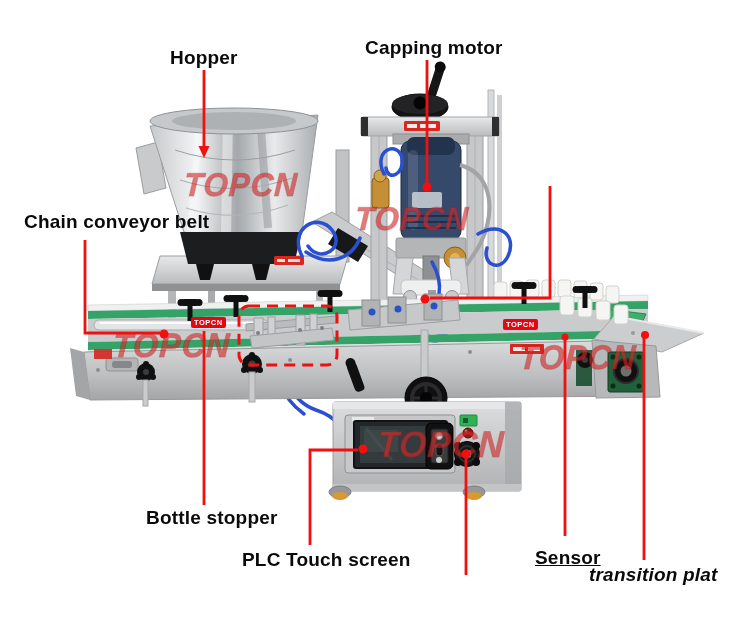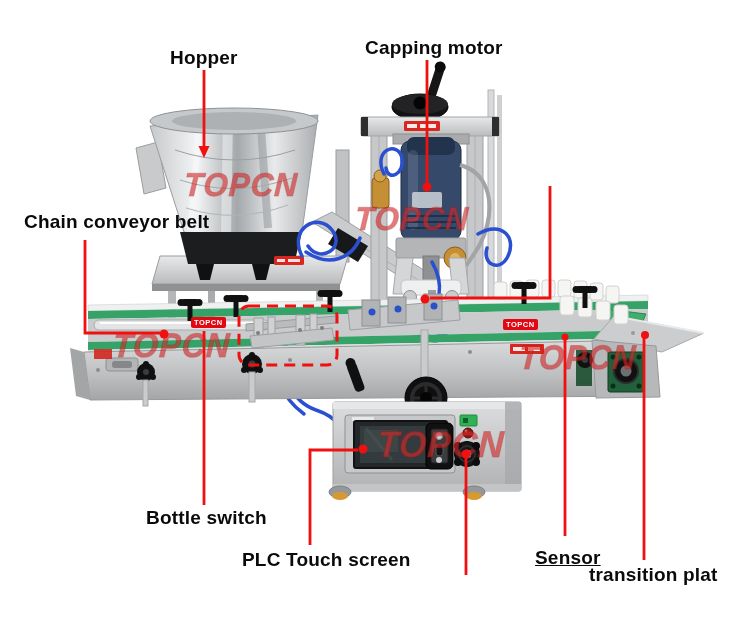--- a/index.html
+++ b/index.html
@@ -368,18 +368,18 @@
     </g>
     <g>
       <path class="co" d="M644,560 V338"></path>
         <circle class="dot" cx="645" cy="335" r="4"></circle>
     </g>
   </svg>
 
   <div class="lbl" style="left:170px;top:47px;">Hopper</div>
   <div class="lbl" style="left:365px;top:37px;">Capping motor</div>
   <div class="lbl" style="left:24px;top:211px;">Chain conveyor belt</div>
-  <div class="lbl" style="left:146px;top:507px;">Bottle switch</div>
+  <div class="lbl" style="left:146px;top:507px;">Bottle stopper</div>
   <div class="lbl" style="left:242px;top:549px;">PLC Touch screen</div>
   <div class="lbl" style="left:535px;top:547px;text-decoration:underline;">Sensor</div>
-  <div class="lbl" style="left:589px;top:564px;">transition plat</div>
+  <div class="lbl" style="left:589px;top:564px;font-style:italic;">transition plat</div>
 
 </div>
 
 </body></html>

